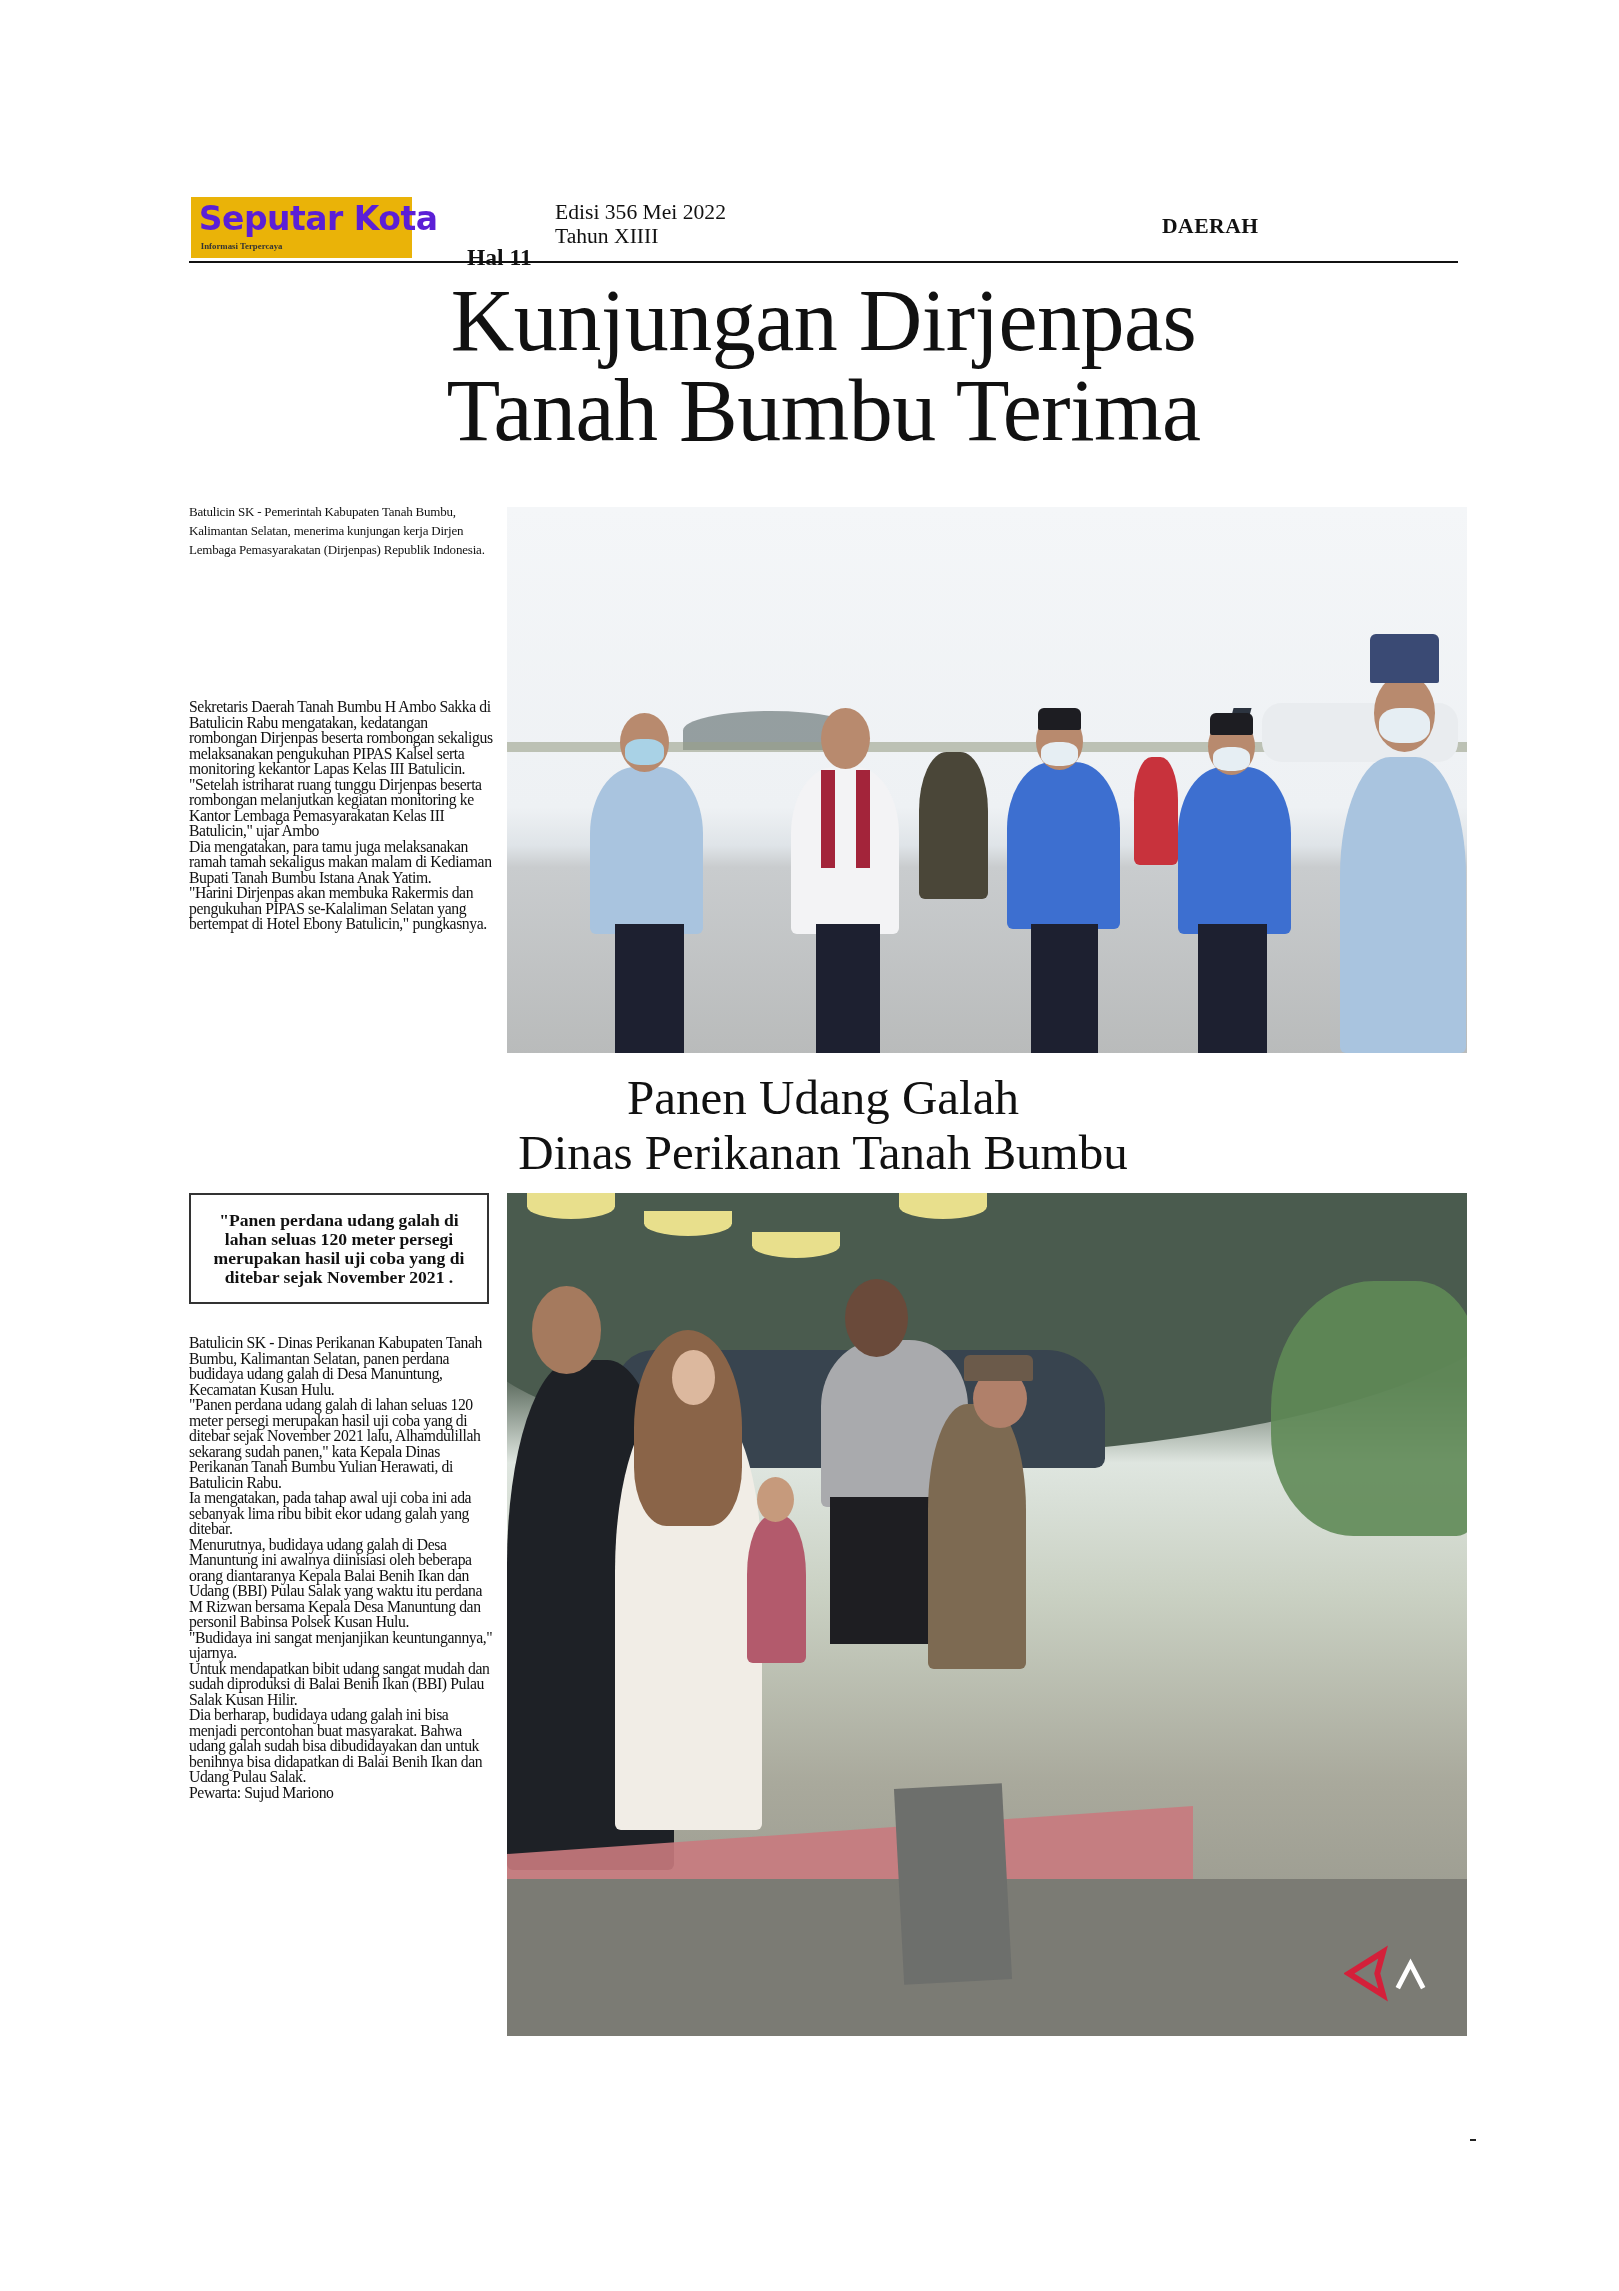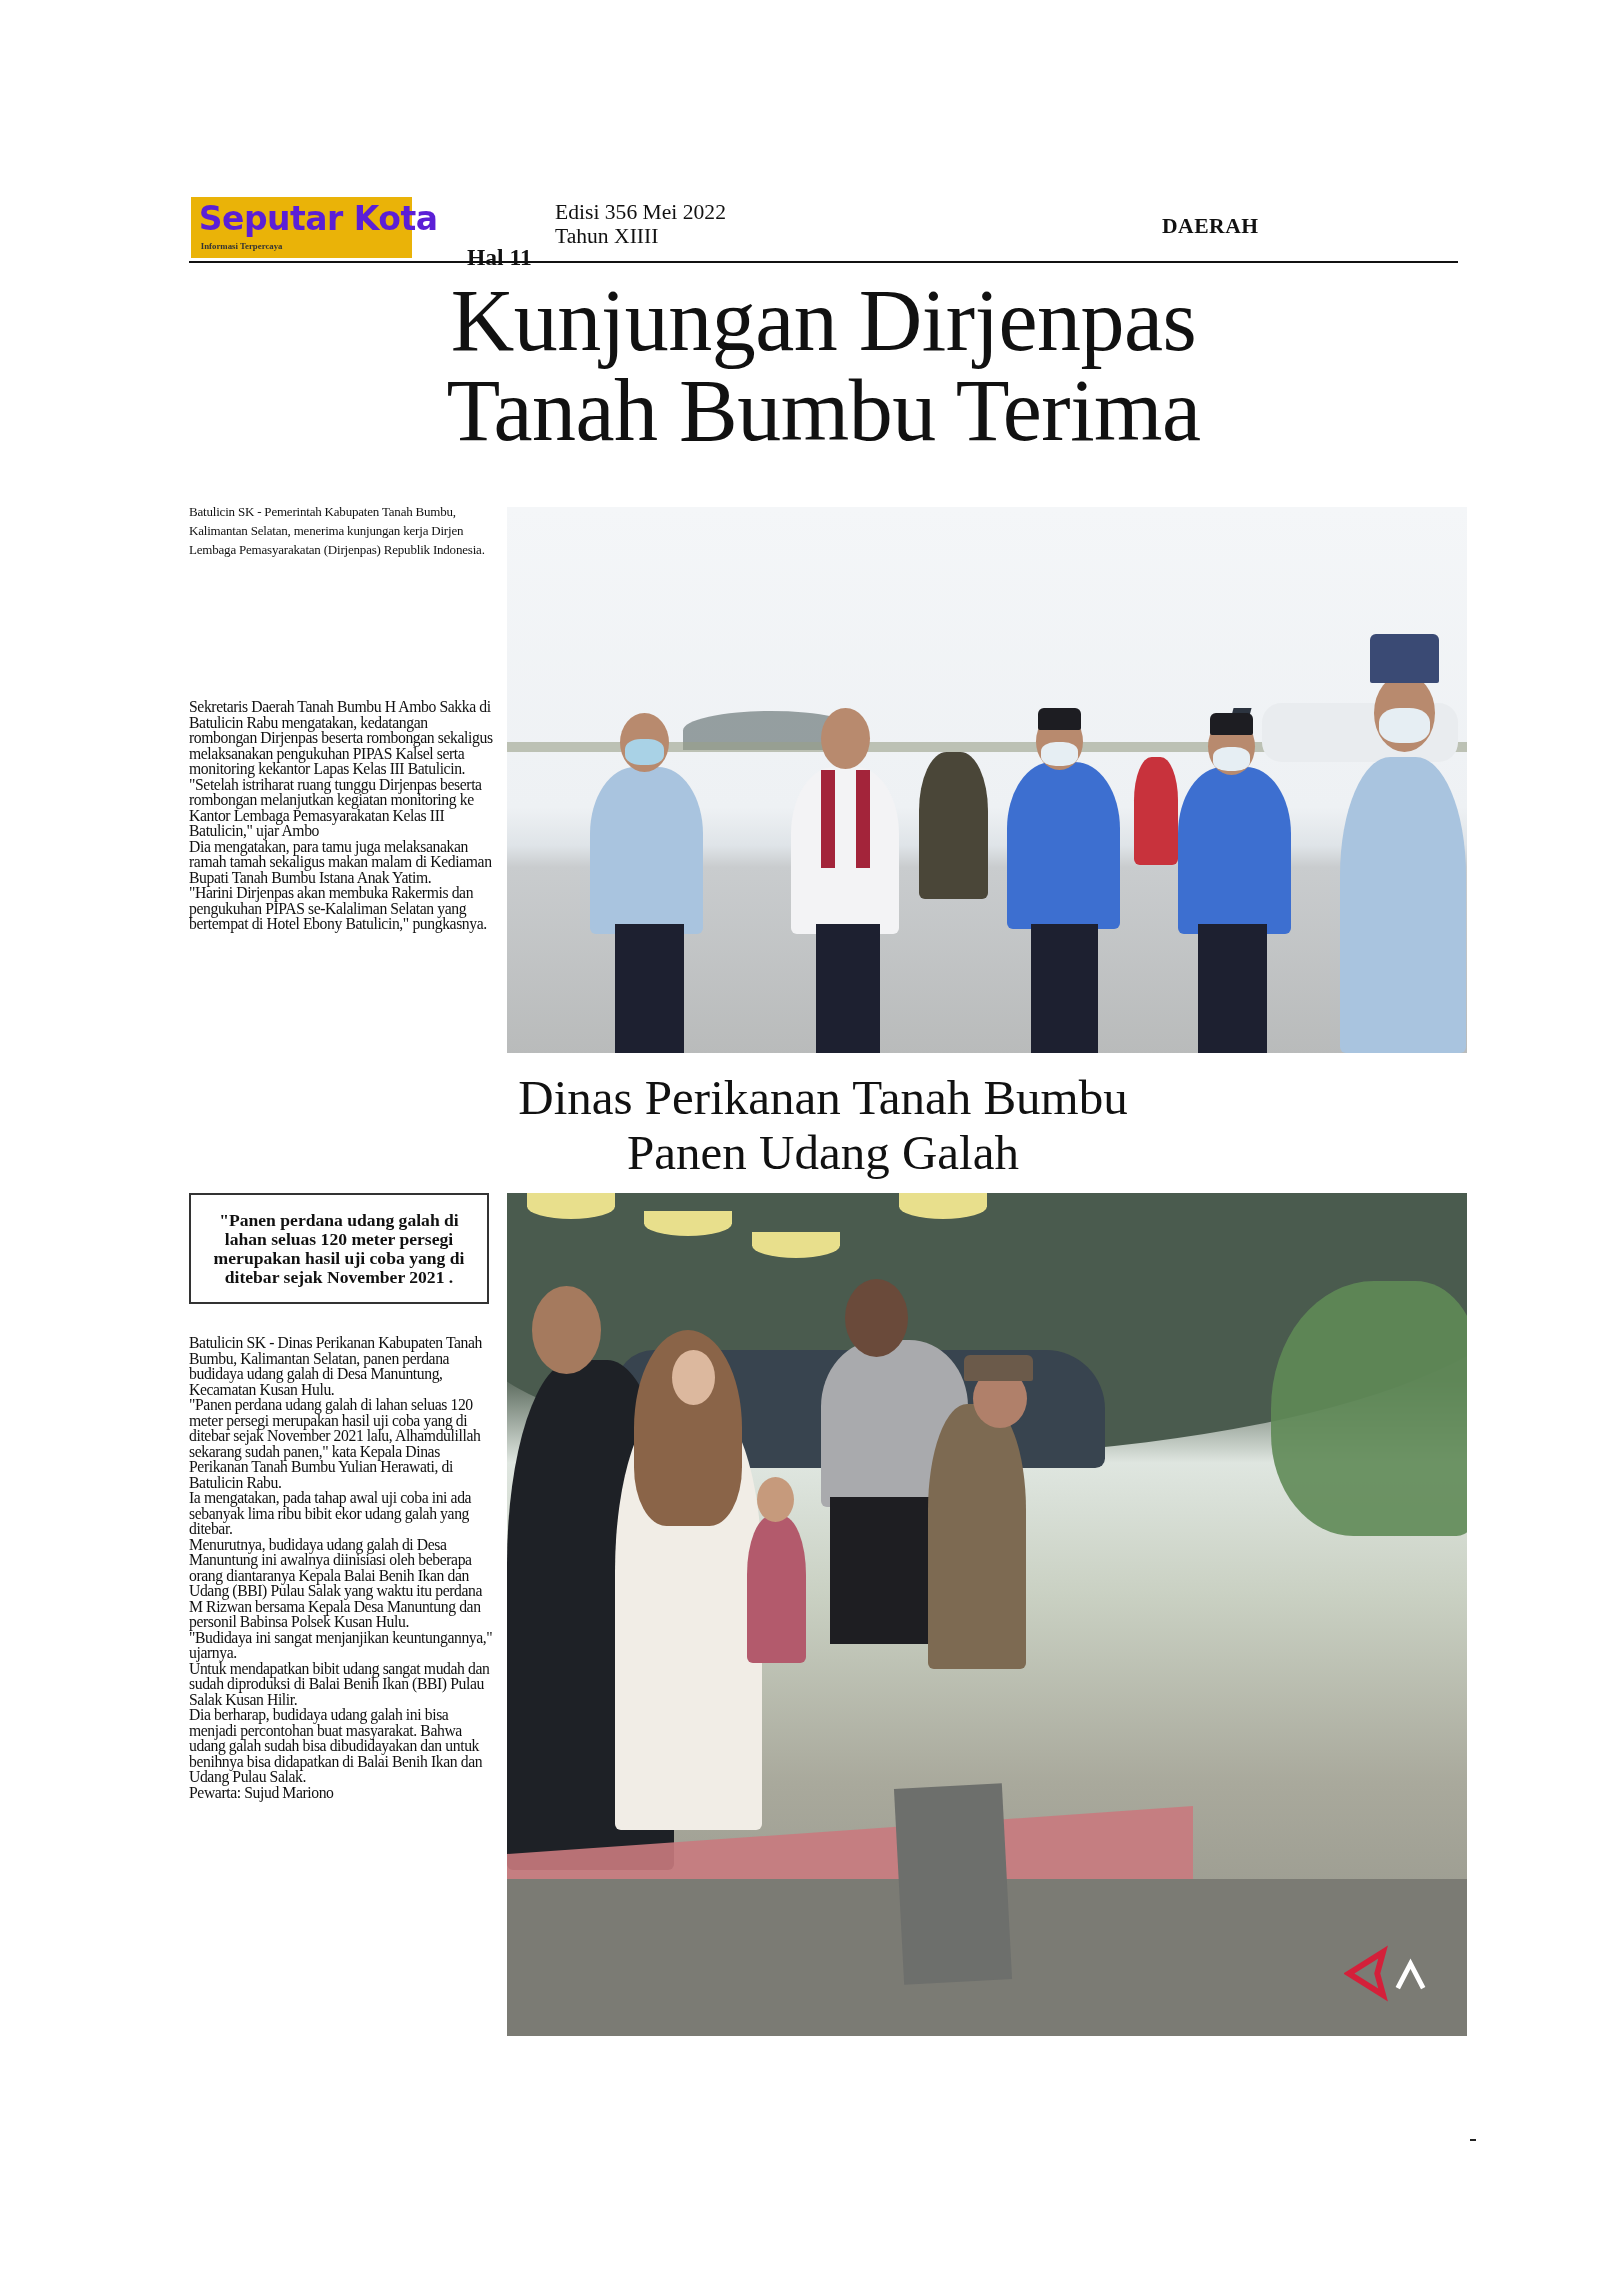--- a/index.html
+++ b/index.html
@@ -126,22 +126,22 @@
   <div class="cap" style="left:703px;top:206px;width:43px;height:21.6px;"></div>
   <div class="mask" style="left:706px;top:240px;width:37px;height:23.5px;"></div>
 
   <div class="person" style="left:833px;top:250px;width:126px;height:296px;background:#a9c4df;"></div>
   <div class="head" style="left:867px;top:167px;width:61px;height:78px;"></div>
   <div class="cap" style="left:863px;top:127px;width:69px;height:49px;background:#3a4a74;"></div>
   <div class="mask" style="left:872px;top:201px;width:51px;height:35px;"></div>
 </div>
 
 <div class="abs headline2">
+  <div>Panen Udang Galah</div>
   <div>Dinas Perikanan Tanah Bumbu</div>
-  <div>Panen Udang Galah</div>
 </div>
 
 <div class="abs pullquote">
   <span>"Panen perdana udang galah di lahan seluas 120 meter persegi merupakan hasil uji coba yang di ditebar sejak November 2021 .</span>
 </div>
 
 <div class="abs col body2">
   <p>Batulicin SK  - Dinas Perikanan Kabupaten Tanah Bumbu, Kalimantan Selatan, panen perdana budidaya udang galah di Desa Manuntung, Kecamatan Kusan Hulu.</p>
   <p>"Panen perdana udang galah di lahan seluas 120 meter persegi merupakan hasil uji coba yang di ditebar sejak November 2021 lalu, Alhamdulillah sekarang sudah panen," kata Kepala Dinas Perikanan Tanah Bumbu Yulian Herawati, di Batulicin Rabu.</p>
   <p>Ia mengatakan, pada tahap awal uji coba ini ada sebanyak lima ribu bibit ekor udang galah yang ditebar.</p>

